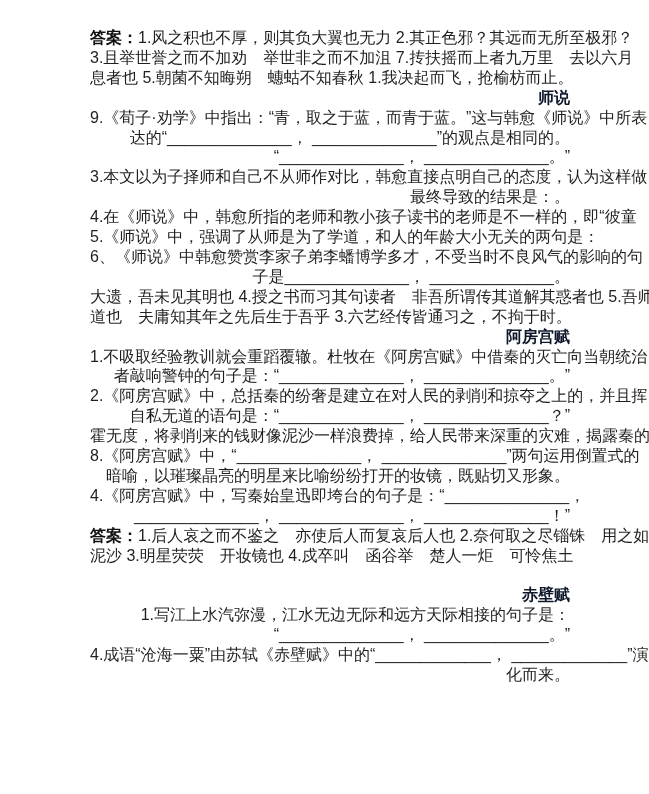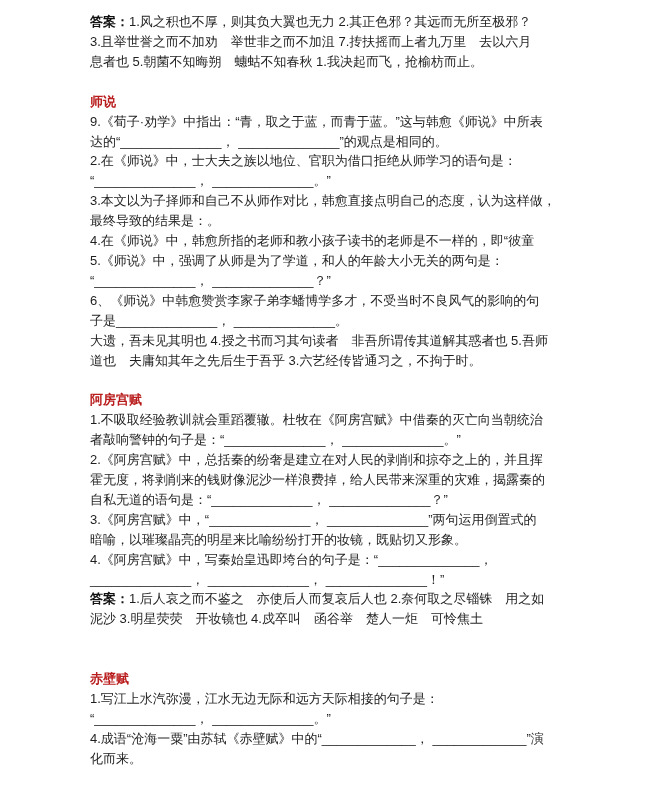--- a/index.html
+++ b/index.html
@@ -11,70 +11,67 @@
     position: relative;
     width: 649px;
     height: 794px;
     background: #ffffff;
     overflow: hidden;
     font-family: "Liberation Sans", "DejaVu Sans", sans-serif;
   }
   .content {
     position: absolute;
     left: 90px;
-    top: 12px;
+    top: 28px;
     width: 480px;
-    font-size: 13px;
+    font-size: 16px;
     line-height: 19.9px;
     color: #1f1f1f;
-    text-align: left;
+    text-align: right;
   }
   .line {
     white-space: pre;
     min-height: 19.9px;
   }
   .line.heading {
     font-weight: bold;
-    color: #b91c1c;
-    margin-top: 20px;
+    color: #0f172a;
   }
   .prefix {
     font-weight: bold;
     color: #111111;
   }
 </style>
 </head>
 <body>
 
 <div class="page">
   <div class="content">
       <div class="line answer"><span class="prefix">答案：</span><span class="text">1.风之积也不厚，则其负大翼也无力 2.其正色邪？其远而无所至极邪？</span></div>
       <div class="line normal"><span class="text">3.且举世誉之而不加劝　举世非之而不加沮 7.抟扶摇而上者九万里　去以六月</span></div>
       <div class="line normal"><span class="text">息者也 5.朝菌不知晦朔　蟪蛄不知春秋 1.我决起而飞，抢榆枋而止。</span></div>
       <div class="line heading"><span class="text">师说</span></div>
       <div class="line normal"><span class="text">9.《荀子·劝学》中指出：“青，取之于蓝，而青于蓝。”这与韩愈《师说》中所表</span></div>
       <div class="line normal"><span class="text">达的“______________， ______________”的观点是相同的。</span></div>
-      <div class="line normal"><span class="text">2.在《师说》中，士大夫之族以地位、官职为借口拒绝从师学习的语句是：</span></div>
       <div class="line normal"><span class="text">“______________， ______________。”</span></div>
       <div class="line normal"><span class="text">3.本文以为子择师和自己不从师作对比，韩愈直接点明自己的态度，认为这样做，</span></div>
       <div class="line normal"><span class="text">最终导致的结果是：。</span></div>
       <div class="line normal"><span class="text">4.在《师说》中，韩愈所指的老师和教小孩子读书的老师是不一样的，即“彼童</span></div>
       <div class="line normal"><span class="text">5.《师说》中，强调了从师是为了学道，和人的年龄大小无关的两句是：</span></div>
-      <div class="line normal"><span class="text">“______________， ______________？”</span></div>
       <div class="line normal"><span class="text">6、《师说》中韩愈赞赏李家子弟李蟠博学多才，不受当时不良风气的影响的句</span></div>
       <div class="line normal"><span class="text">子是______________， ______________。</span></div>
       <div class="line normal"><span class="text">大遗，吾未见其明也 4.授之书而习其句读者　非吾所谓传其道解其惑者也 5.吾师</span></div>
       <div class="line normal"><span class="text">道也　夫庸知其年之先后生于吾乎 3.六艺经传皆通习之，不拘于时。</span></div>
       <div class="line heading"><span class="text">阿房宫赋</span></div>
       <div class="line normal"><span class="text">1.不吸取经验教训就会重蹈覆辙。杜牧在《阿房宫赋》中借秦的灭亡向当朝统治</span></div>
       <div class="line normal"><span class="text">者敲响警钟的句子是：“______________， ______________。”</span></div>
       <div class="line normal"><span class="text">2.《阿房宫赋》中，总括秦的纷奢是建立在对人民的剥削和掠夺之上的，并且挥</span></div>
+      <div class="line normal"><span class="text">自私无道的语句是：“______________， ______________？”</span></div>
       <div class="line normal"><span class="text">霍无度，将剥削来的钱财像泥沙一样浪费掉，给人民带来深重的灾难，揭露秦的</span></div>
-      <div class="line normal"><span class="text">自私无道的语句是：“______________， ______________？”</span></div>
-      <div class="line normal"><span class="text">3.《阿房宫赋》中，“______________， ______________”两句运用倒置式的</span></div>
+      <div class="line normal"><span class="text">8.《阿房宫赋》中，“______________， ______________”两句运用倒置式的</span></div>
       <div class="line normal"><span class="text">暗喻，以璀璨晶亮的明星来比喻纷纷打开的妆镜，既贴切又形象。</span></div>
       <div class="line normal"><span class="text">4.《阿房宫赋》中，写秦始皇迅即垮台的句子是：“______________，</span></div>
       <div class="line normal"><span class="text">______________， ______________， ______________！”</span></div>
       <div class="line answer"><span class="prefix">答案：</span><span class="text">1.后人哀之而不鉴之　亦使后人而复哀后人也 2.奈何取之尽锱铢　用之如</span></div>
       <div class="line normal"><span class="text">泥沙 3.明星荧荧　开妆镜也 4.戍卒叫　函谷举　楚人一炬　可怜焦土</span></div>
       <div class="line blank"><span class="text">&nbsp;</span></div>
       <div class="line heading"><span class="text">赤壁赋</span></div>
       <div class="line normal"><span class="text">1.写江上水汽弥漫，江水无边无际和远方天际相接的句子是：</span></div>
       <div class="line normal"><span class="text">“______________， ______________。”</span></div>
       <div class="line normal"><span class="text">4.成语“沧海一粟”由苏轼《赤壁赋》中的“_____________， _____________”演</span></div>

